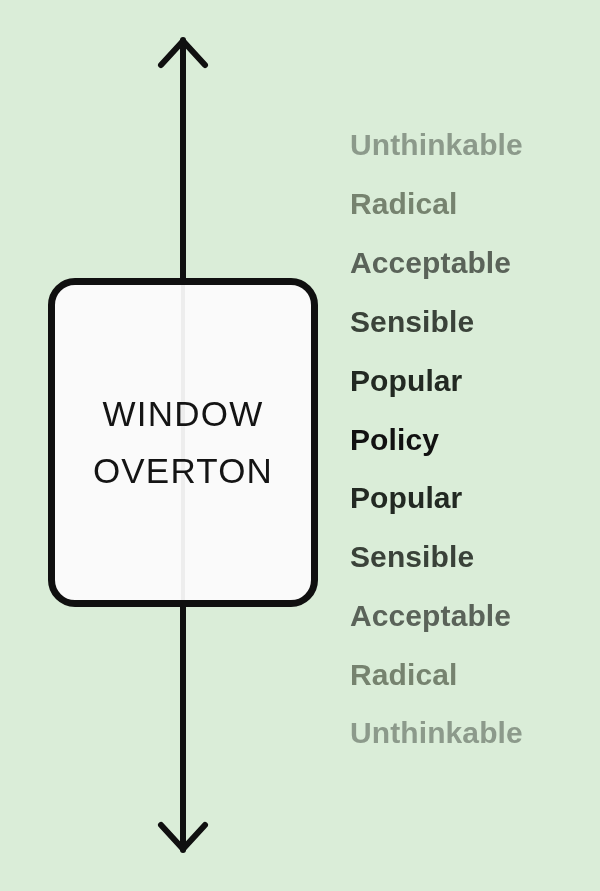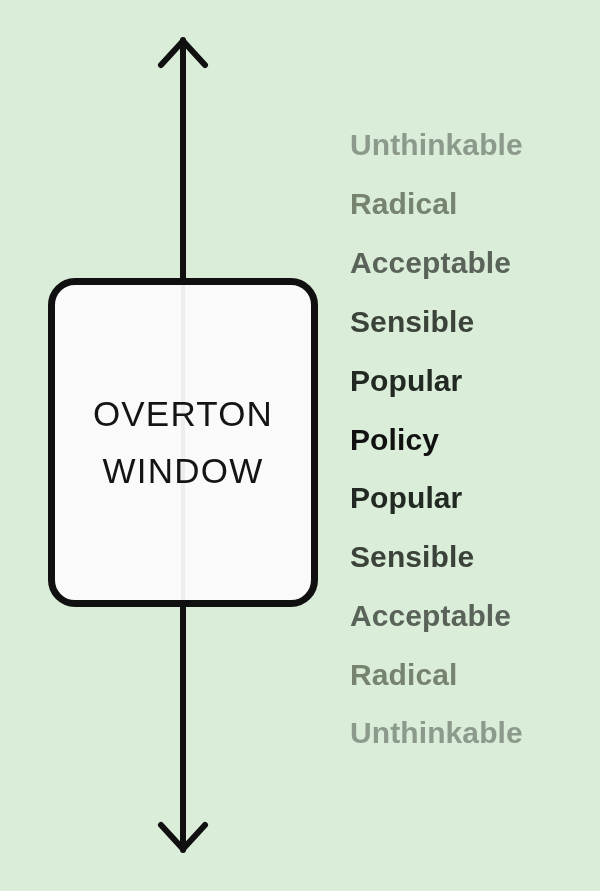--- a/index.html
+++ b/index.html
@@ -94,22 +94,22 @@
   <svg id="axis-layer" viewBox="0 0 600 891" width="600" height="891" aria-hidden="true">
     <g stroke="#101010" stroke-width="6" stroke-linecap="round" stroke-linejoin="round" fill="none">
       <line x1="183" y1="40" x2="183" y2="850"></line>
       <polyline points="161,65 183,41 205,65"></polyline>
       <polyline points="161,825 183,849 205,825"></polyline>
     </g>
   </svg>
 
   <div id="overton-box" style="left: 48px; top: 278px; width: 270px; height: 329px; background: rgb(250, 250, 250); border-color: rgb(16, 16, 16); border-width: 7px; border-radius: 27px;">
     <div id="box-axis-ghost" style="background: rgb(237, 237, 237);"></div>
+    <div class="box-line" style="color: rgb(20, 20, 20);">WINDOW</div>
     <div class="box-line" style="color: rgb(20, 20, 20);">OVERTON</div>
-    <div class="box-line" style="color: rgb(20, 20, 20);">WINDOW</div>
   </div>
 
   <div id="spectrum-labels">
       <div class="spectrum-label" style="color: rgb(140, 154, 139); top: 130px;">Unthinkable</div>
       <div class="spectrum-label" style="color: rgb(118, 131, 111); top: 189px;">Radical</div>
       <div class="spectrum-label" style="color: rgb(90, 99, 89); top: 248px;">Acceptable</div>
       <div class="spectrum-label" style="color: rgb(58, 66, 57); top: 307px;">Sensible</div>
       <div class="spectrum-label" style="color: rgb(34, 41, 34); top: 366px;">Popular</div>
       <div class="spectrum-label" style="color: rgb(17, 17, 17); top: 425px;">Policy</div>
       <div class="spectrum-label" style="color: rgb(34, 41, 34); top: 483px;">Popular</div>

